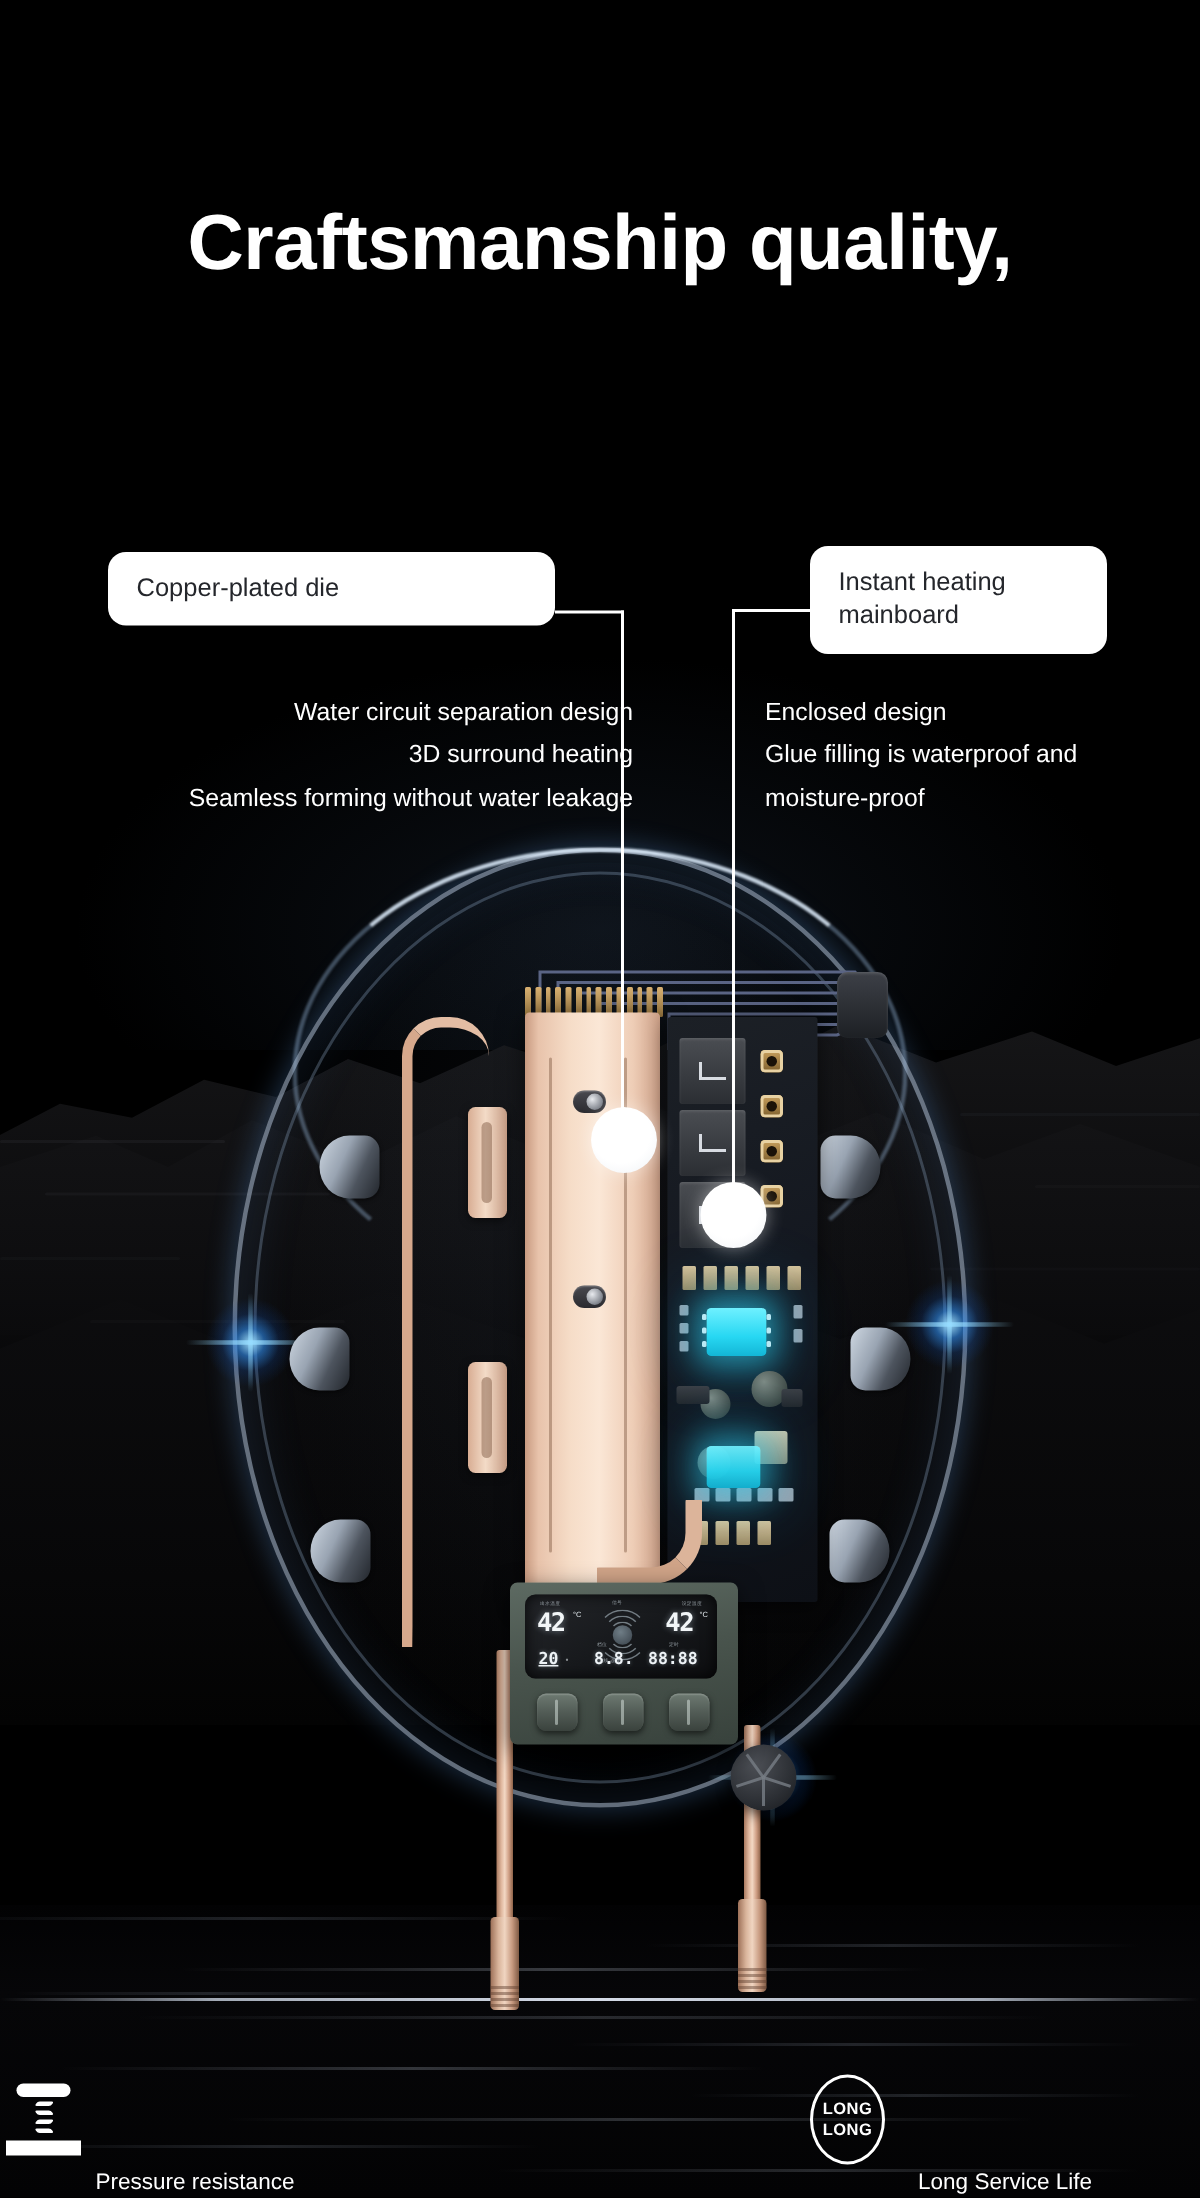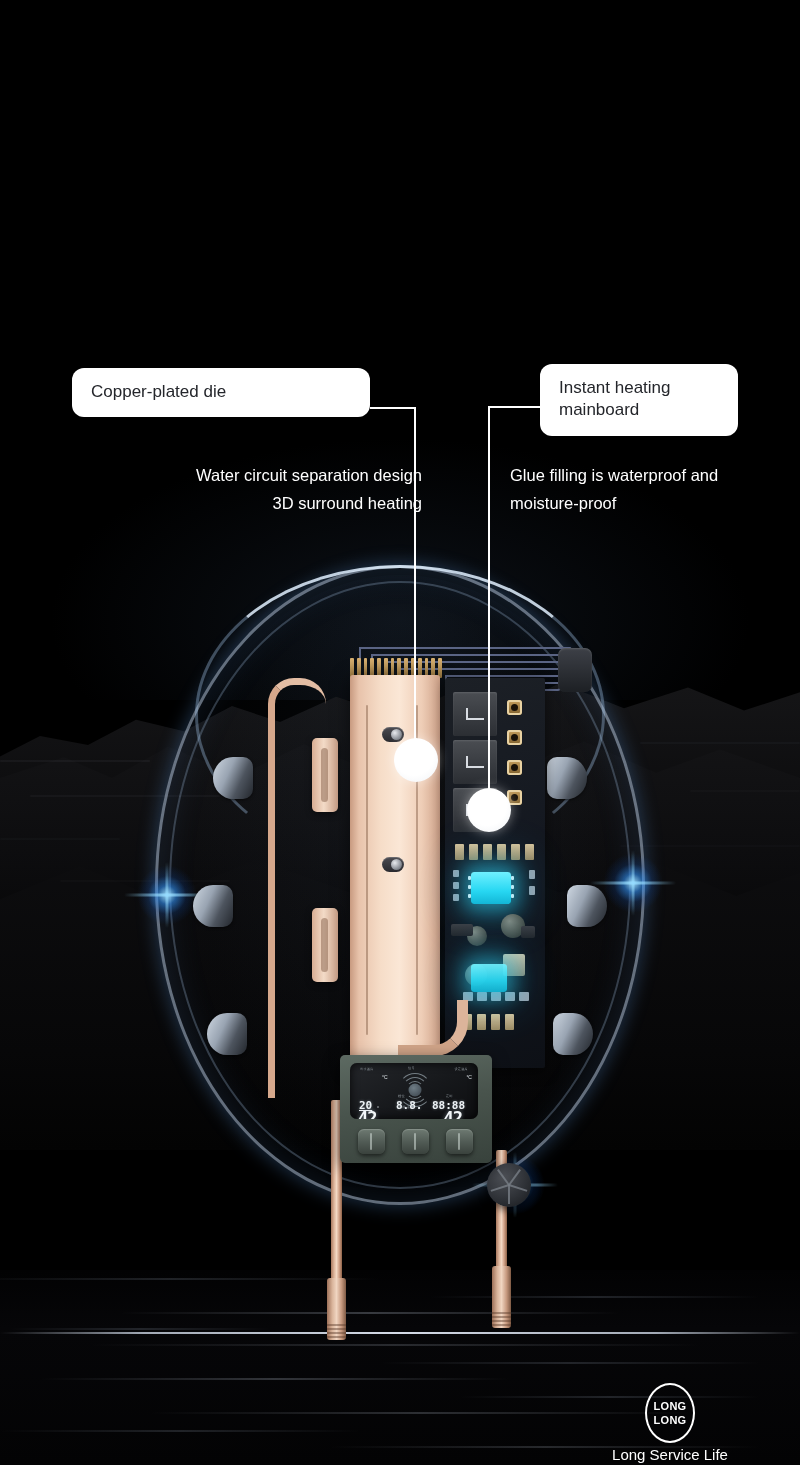--- a/index.html
+++ b/index.html
@@ -211,21 +211,20 @@
     background:linear-gradient(150deg,#24262a 0%, #16181b 55%, #0d0e10 100%);
     border-radius:7px;
     box-shadow:inset 0 0 10px rgba(0,0,0,.85);
     overflow:hidden;
   }
   .lcd-micro { position:absolute; font-size:3.2px; color:#8e969c; letter-spacing:.2px; white-space:nowrap; }
   .lcd-big {
     position:absolute; font-family:"DejaVu Sans Mono", monospace; font-weight:bold;
     font-size:17px; color:#f2f6f8; letter-spacing:-1px;
     text-shadow:0 0 4px rgba(220,240,255,.45);
-    margin-top:36px;
   }
   .lcd-unit { position:absolute; font-size:5px; color:#dfe6ea; }
   .lcd-mid {
     position:absolute; font-family:"DejaVu Sans Mono", monospace; font-weight:bold;
     font-size:11px; color:#eef3f6; letter-spacing:0px;
     text-shadow:0 0 3px rgba(220,240,255,.4);
   }
   .signal { position:absolute; left:48px; top:14px; width:34px; height:26px; }
   .arc {
     position:absolute; left:50%; top:50%; transform:translate(-50%,-50%);
@@ -288,21 +287,21 @@
     box-shadow:0 0 12px rgba(255,255,255,.45);
   }
 
   .feat { position:absolute; font-size:16.5px; line-height:1.72; color:#fff; }
   .feat.left { text-align:right; }
   .feat.right { text-align:left; }
 
   
   .bottom { position:absolute; left:0; top:1385px; width:800px; height:80px; }
   .bcell { position:absolute; width:260px; text-align:center; }
-  .bicon { position:relative; height:56px; display:flex; align-items:center; justify-content:center; }
+  .bicon { position:relative; height:56px; display:flex; align-items:center; justify-content:flex-start; }
   .blabel { font-size:15px; color:#fff; margin-top:5px; white-space:nowrap; }
 
   .ic-press { position:relative; width:58px; height:48px; }
   .ic-press .bar-t { position:absolute; left:11px; top:0; width:36px; height:9px; border-radius:5px; background:#fff; }
   .ic-press .bar-b { position:absolute; left:4px; bottom:0; width:50px; height:10px; background:#fff; }
   .ic-press .spring { position:absolute; left:24px; top:12px; width:11px; height:24px; }
   .ic-press .spring i { position:absolute; left:0; width:11px; height:3px; background:#fff; border-radius:2px; }
 
   .ic-life { width:50px; height:60px; border:2.5px solid #fff; border-radius:50%;
     display:flex; flex-direction:column; align-items:center; justify-content:center; gap:1px; }
@@ -519,49 +518,67 @@
     <div class="lcd-mid" style="left:82px; top:36px;">88:88</div>
   </div>
 
   <div class="knob" style="left:18px;"></div>
   <div class="knob" style="left:62px;"></div>
   <div class="knob" style="left:106px;"></div>
 </div>
 
 <h1 style="position:absolute; left:0; top:132px; width:800px; text-align:center;
            font-size:52px; font-weight:bold; line-height:1.17; letter-spacing:-.3px;">
+  <span style="display:block;">Craftsmanship quality,</span>
 </h1>
 
 <div class="pill" style="left:72px; top:368px; width:298px;">
   <div>Copper-plated die</div>
 </div>
 <div class="leader h" style="left:370px; top:407px; width:46px;"></div>
 <div class="leader v" style="left:414px; top:407px; height:333px;"></div>
 <div class="dot" style="left:394px; top:738px;"></div>
 
 <div class="pill" style="left:540px; top:364px; width:198px;">
   <div>Instant heating</div>
   <div>mainboard</div>
 </div>
 <div class="leader h" style="left:489px; top:406px; width:52px;"></div>
 <div class="leader v" style="left:488px; top:406px; height:393px;"></div>
 <div class="dot" style="left:467px; top:788px;"></div>
 
 <div class="feat left" style="left:40px; top:461px; width:382px;">
   <div>Water circuit separation design</div>
   <div>3D surround heating</div>
+  <div>Seamless forming without water leakage</div>
 </div>
 
 <div class="feat right" style="left:510px; top:461px; width:280px;">
+  <div>Enclosed design</div>
   <div>Glue filling is waterproof and</div>
   <div>moisture-proof</div>
 </div>
 
 <div class="bottom">
 
+  <div class="bcell" style="left:0px;">
+    <div class="bicon">
+      <div class="ic-press">
+        <div class="bar-t"></div>
+        <div class="spring">
+          <i style="top:0px;  transform:skewX(-34deg);"></i>
+          <i style="top:6px;  transform:skewX(34deg);"></i>
+          <i style="top:12px; transform:skewX(-34deg);"></i>
+          <i style="top:18px; transform:skewX(34deg);"></i>
+        </div>
+        <div class="bar-b"></div>
+      </div>
+    </div>
+    <div class="blabel">Pressure resistance</div>
+  </div>
 
 
   <div class="bcell" style="left:540px;">
     <div class="bicon">
       <div class="ic-life">
         <span>LONG</span>
         <span>LONG</span>
       </div>
     </div>
     <div class="blabel">Long Service Life</div>

